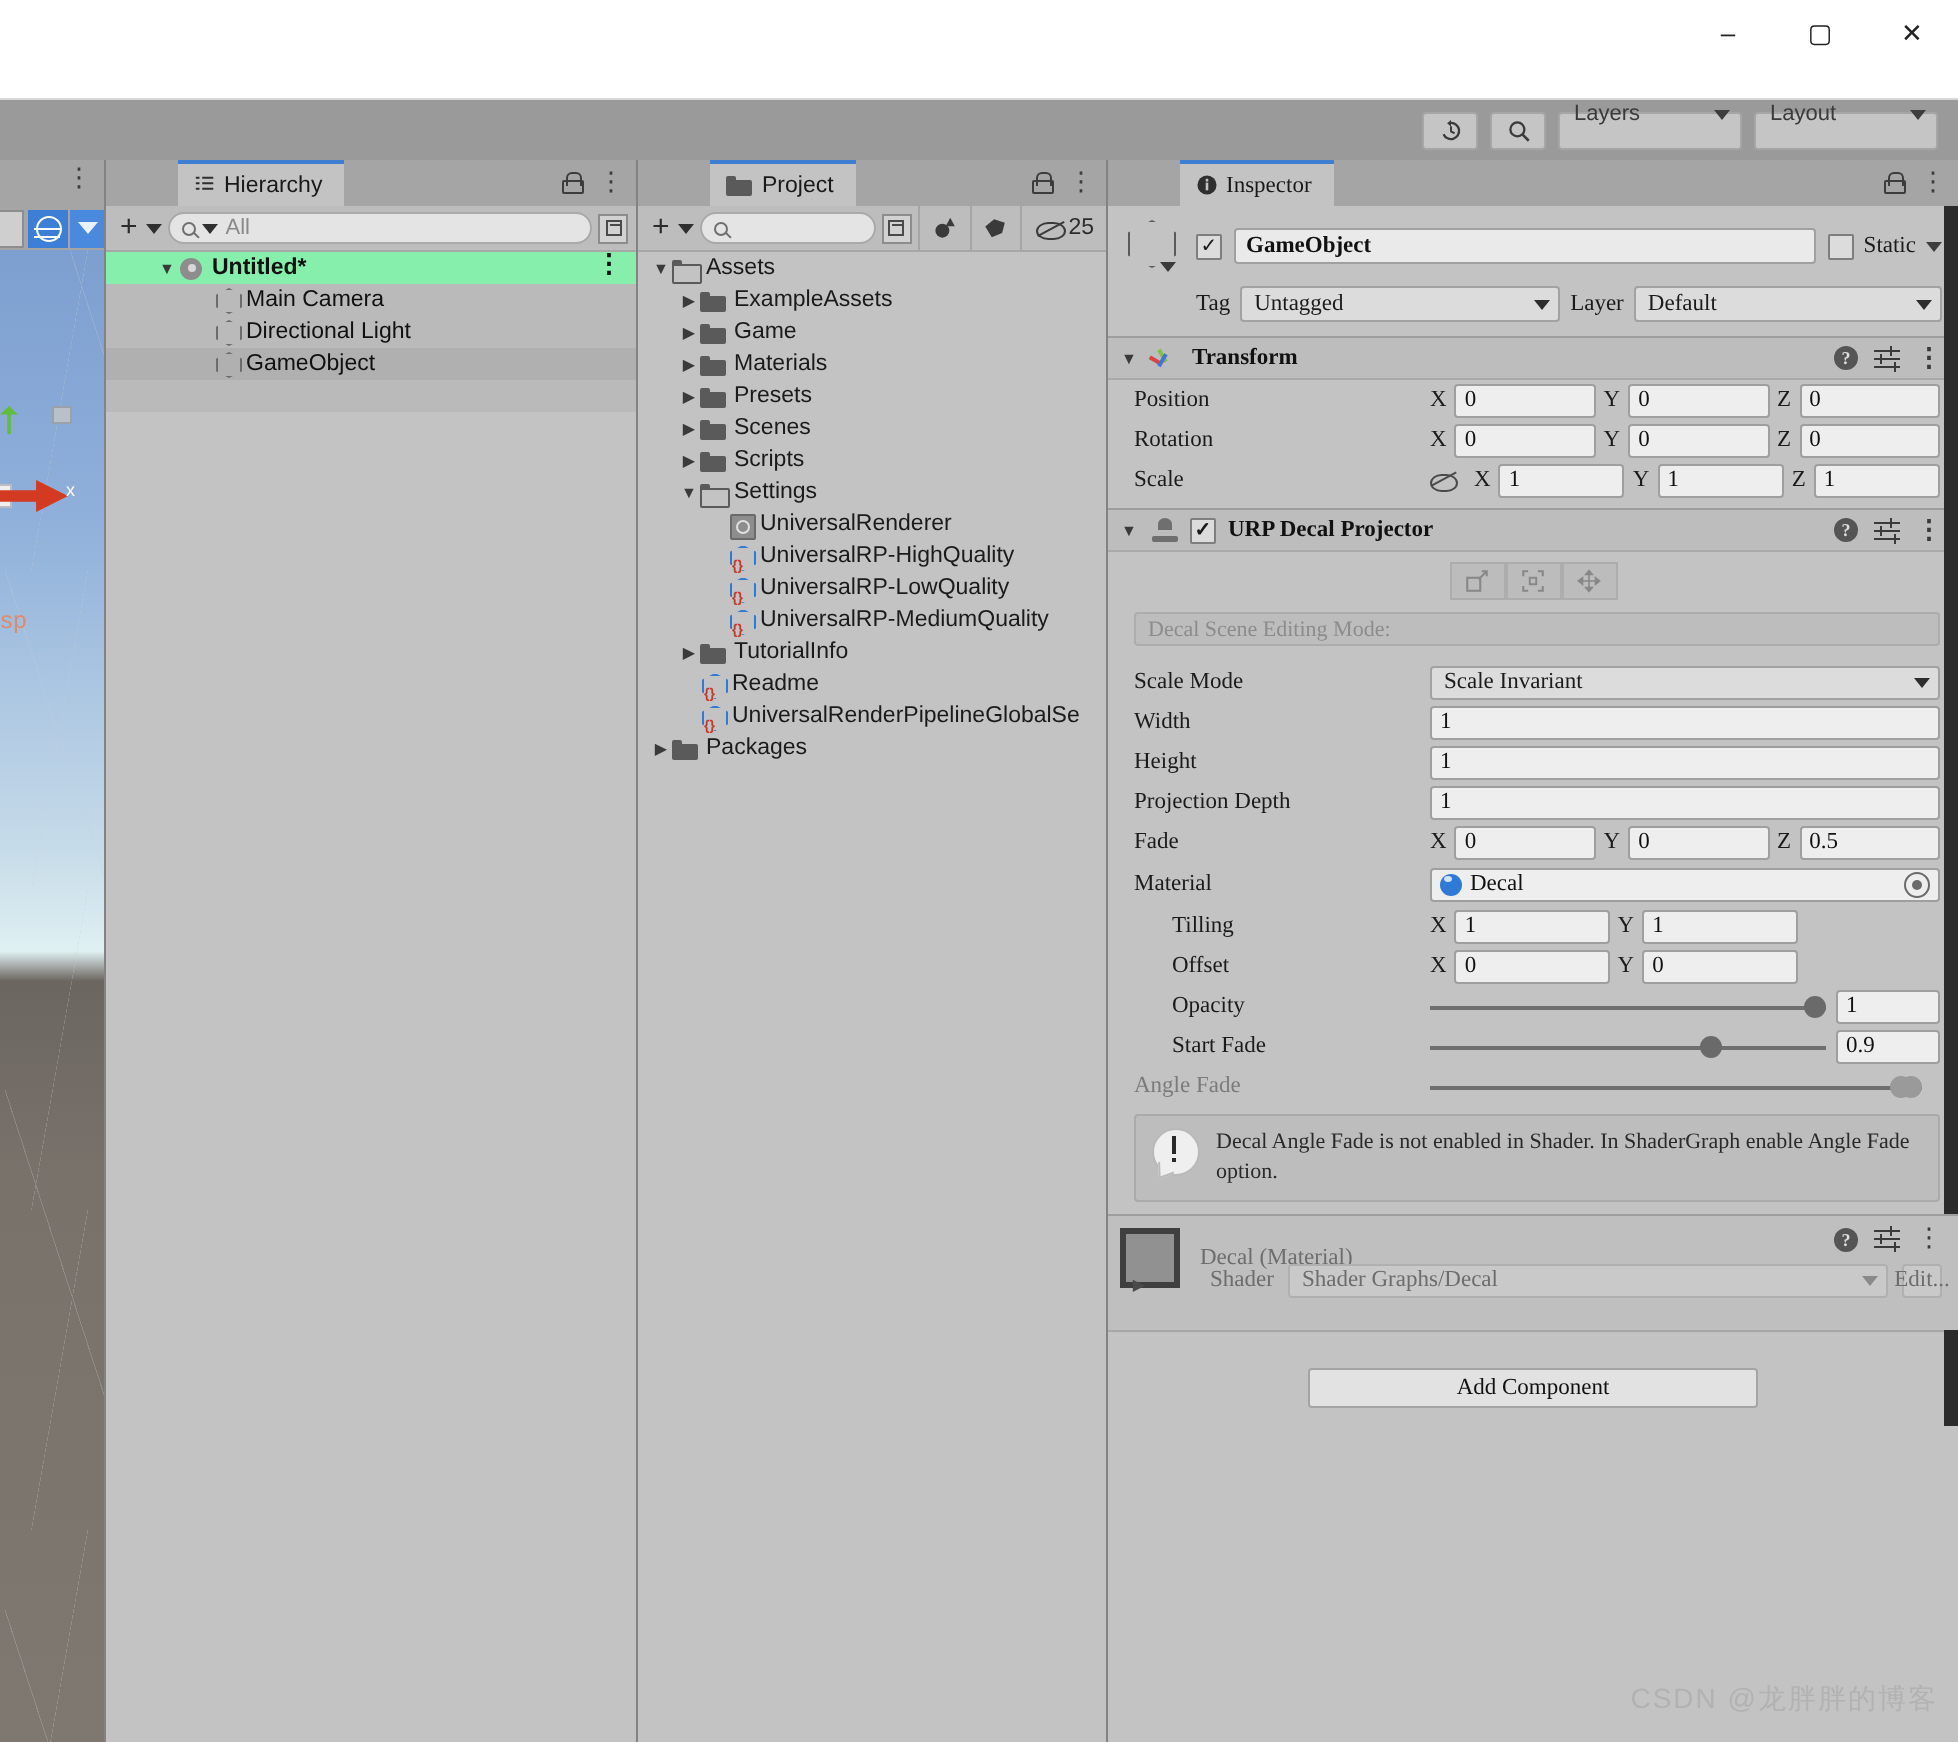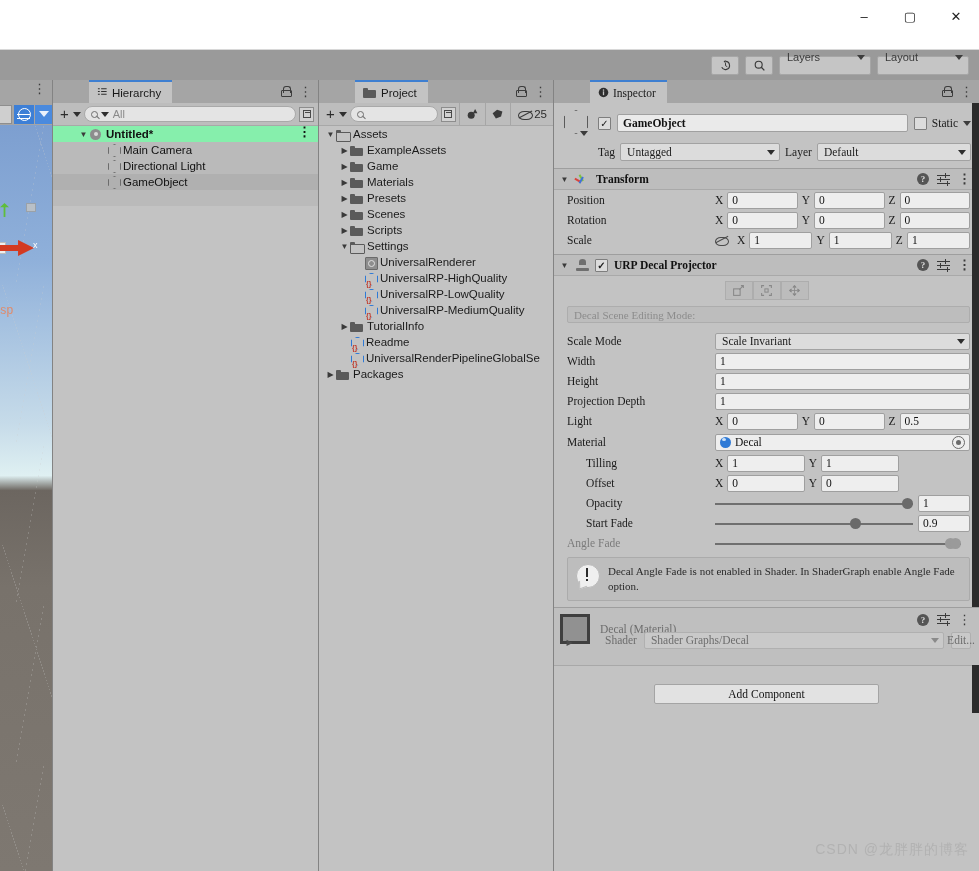--- a/index.html
+++ b/index.html
@@ -624,21 +624,21 @@
       </div>
       <div class="frow">
         <span class="flabel">Height</span>
         <span class="field" style="flex:1">1</span>
       </div>
       <div class="frow">
         <span class="flabel">Projection Depth</span>
         <span class="field" style="flex:1">1</span>
       </div>
       <div class="frow">
-        <span class="flabel">Light</span>
+        <span class="flabel">Fade</span>
         <span class="axis">
           <span class="ax">X</span>
           <span class="field">0</span>
           <span class="ax">Y</span>
           <span class="field">0</span>
           <span class="ax">Z</span>
           <span class="field">0.5</span>
         </span>
       </div>
 

